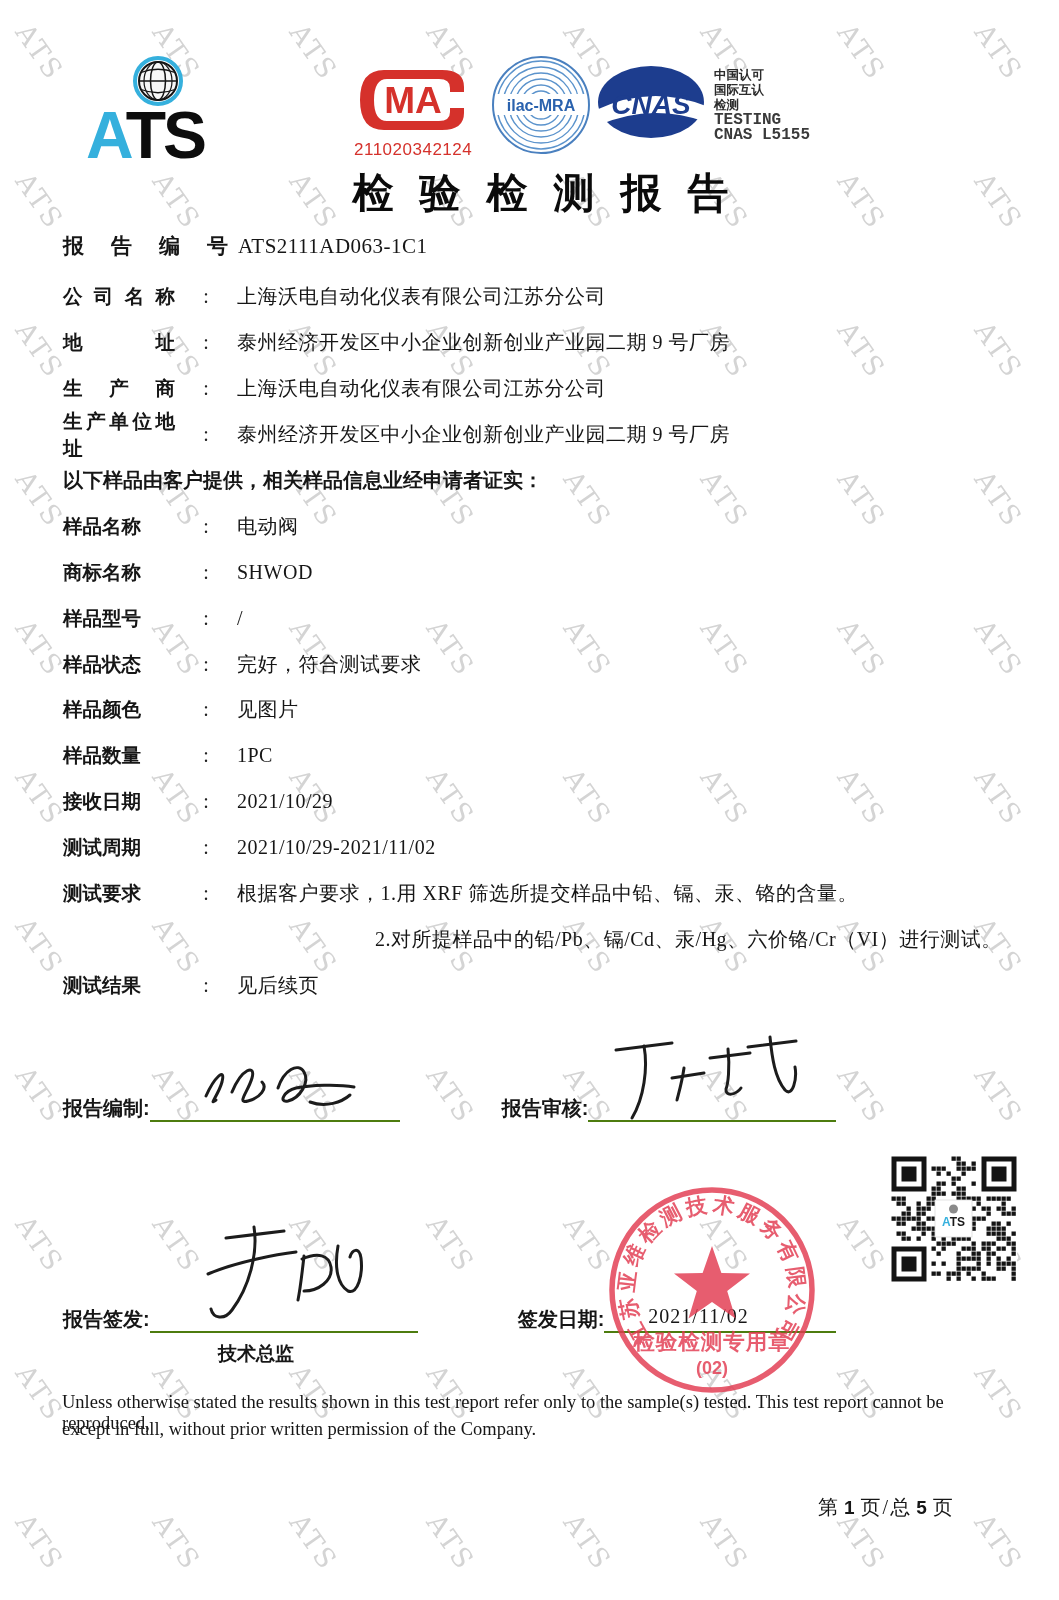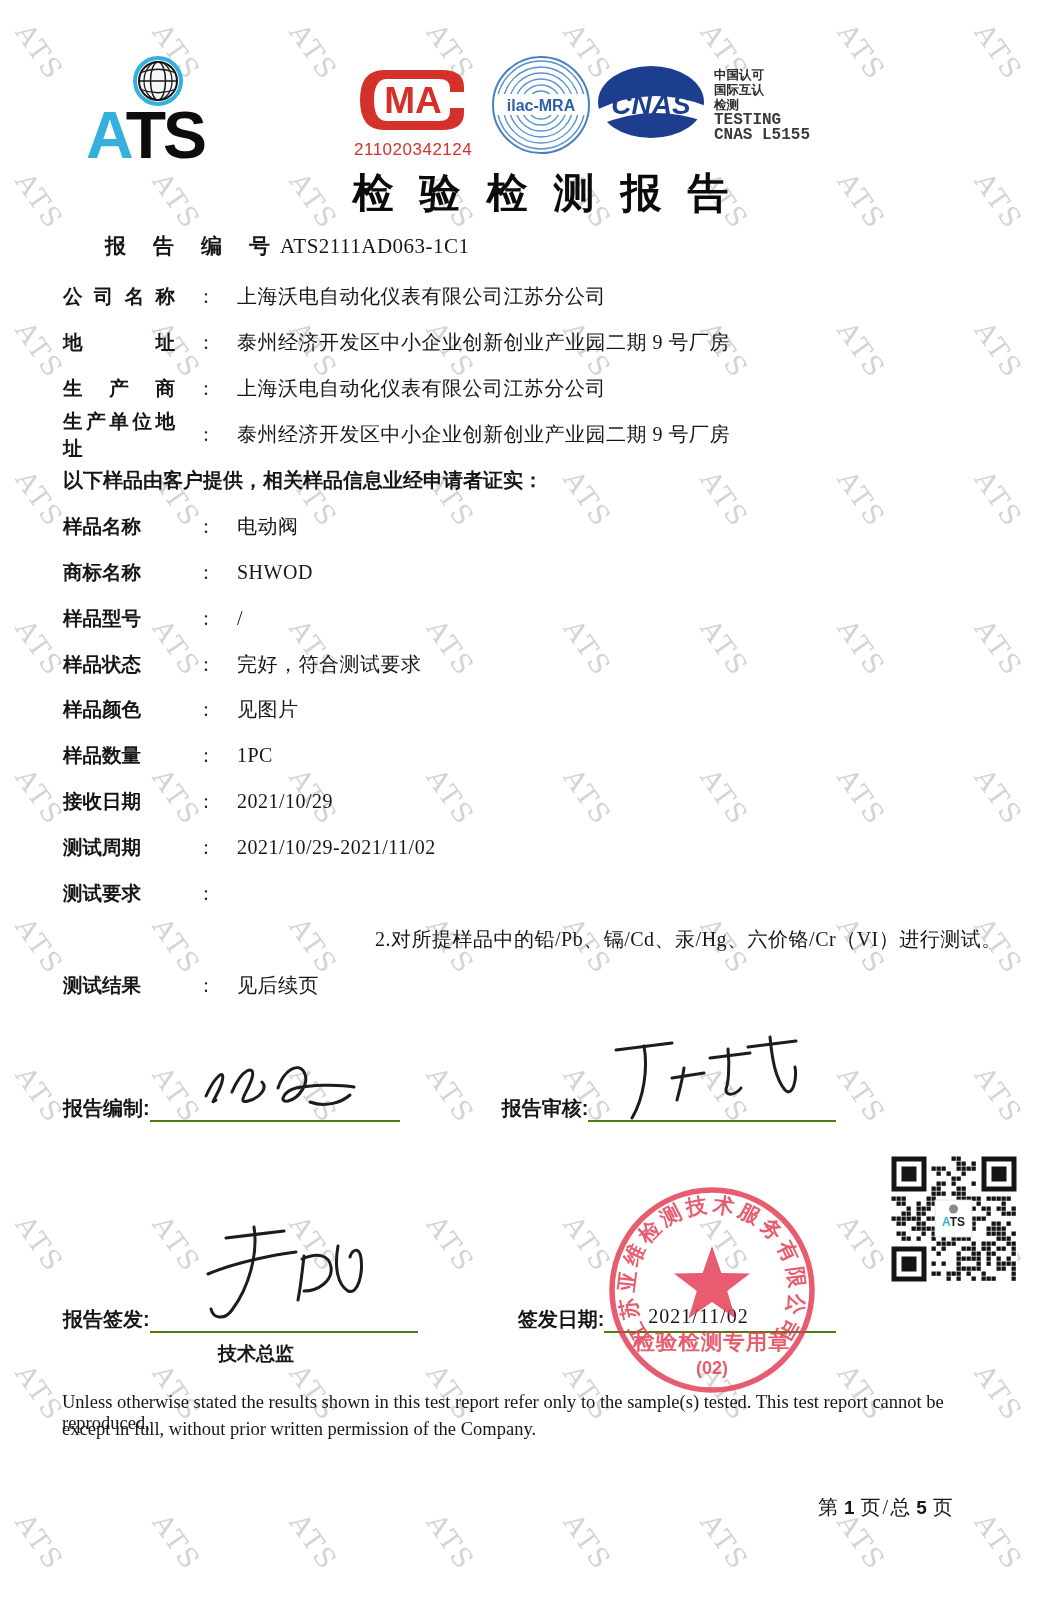--- a/index.html
+++ b/index.html
@@ -22,21 +22,21 @@
   .ilac-block{left:490px;top:54px;}
   .cnas-block{left:596px;top:64px;}
   .cnas-caption{left:714px;top:68px;font-family:"Liberation Sans","DejaVu Sans",sans-serif;
                 font-size:12.5px;line-height:15px;font-weight:bold;color:#2b2b2b;}
   .cnas-caption .en{font-family:"Liberation Mono","DejaVu Sans Mono",monospace;font-weight:bold;
                     font-size:16px;color:#3a3a3a;letter-spacing:0;}
   
   .doc-title{left:0;right:0;top:166px;text-align:center;padding-left:48px;font-size:41px;font-weight:bold;
              letter-spacing:26px;color:#0b0b0b;}
   .report-no{left:63px;top:232px;display:flex;align-items:center;font-size:21px;}
-  .report-no .lbl{display:inline-block;width:165px;font-weight:bold;text-align:justify;text-align-last:justify;margin-left:42px;}
+  .report-no .lbl{display:inline-block;width:165px;font-weight:bold;text-align:justify;text-align-last:justify;}
   .report-no .val{margin-left:10px;letter-spacing:0.5px;}
   
   .fields{left:63px;top:274px;right:40px;}
   .frow{display:flex;align-items:center;height:45.9px;font-size:20px;}
   .flabel{display:inline-block;width:112px;font-family:"Liberation Sans","DejaVu Sans",sans-serif;
           font-weight:bold;font-size:19.5px;flex:0 0 112px;}
   .flabel.spread{text-align:justify;text-align-last:justify;}
   .fcolon{display:inline-block;width:62px;flex:0 0 62px;text-align:center;color:#222;}
   .fvalue{letter-spacing:0.5px;text-align:right;}
   .notice{font-family:"Liberation Sans","DejaVu Sans",sans-serif;font-weight:bold;font-size:20px;}
@@ -287,20 +287,21 @@
         <span class="fvalue">2021/10/29</span>
       </div>
       <div class="frow">
         <span class="flabel">测试周期</span>
         <span class="fcolon">:</span>
         <span class="fvalue">2021/10/29-2021/11/02</span>
       </div>
       <div class="frow">
         <span class="flabel">测试要求</span>
         <span class="fcolon">:</span>
+        <span class="fvalue">根据客户要求，1.用 XRF 筛选所提交样品中铅、镉、汞、铬的含量。</span>
       </div>
       <div class="frow">
         <span class="cont">2.对所提样品中的铅/Pb、镉/Cd、汞/Hg、六价铬/Cr（VI）进行测试。</span>
       </div>
       <div class="frow">
         <span class="flabel">测试结果</span>
         <span class="fcolon">:</span>
         <span class="fvalue">见后续页</span>
       </div>
     </div>

